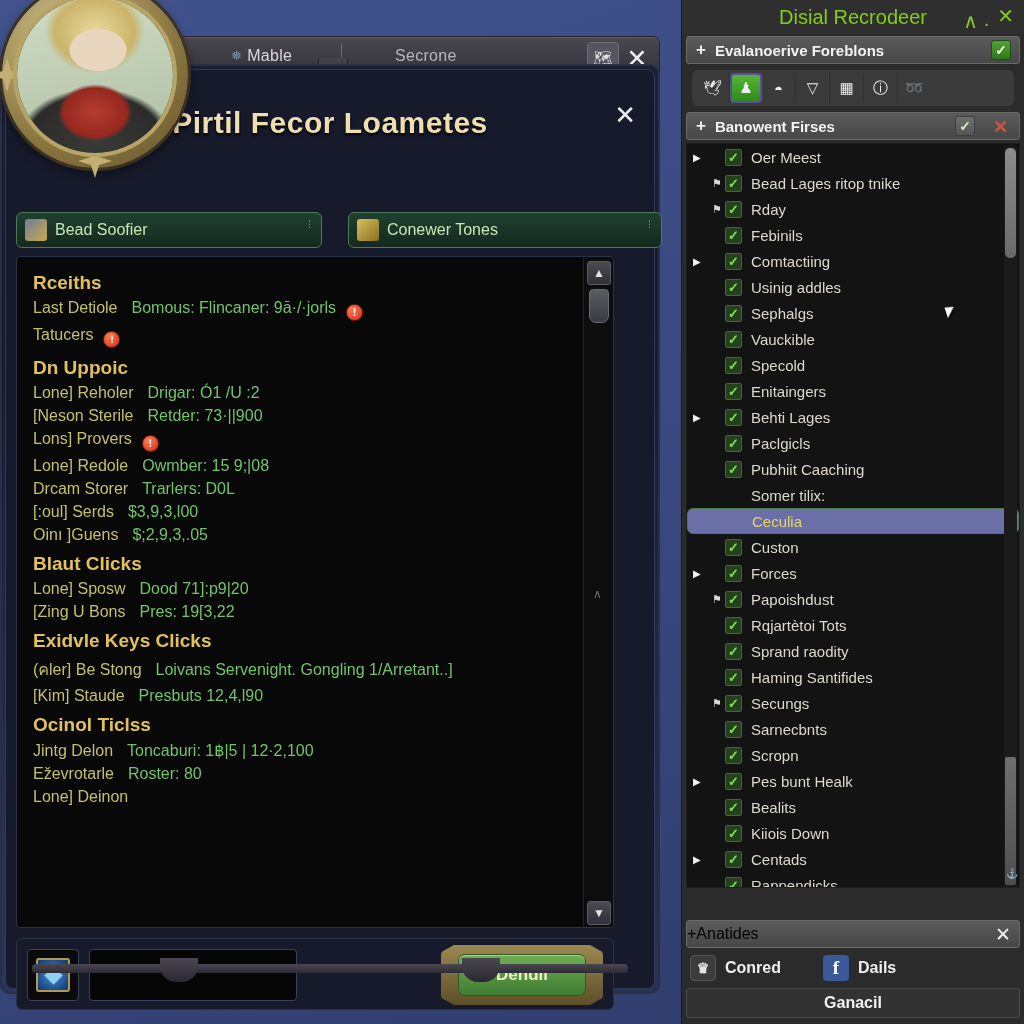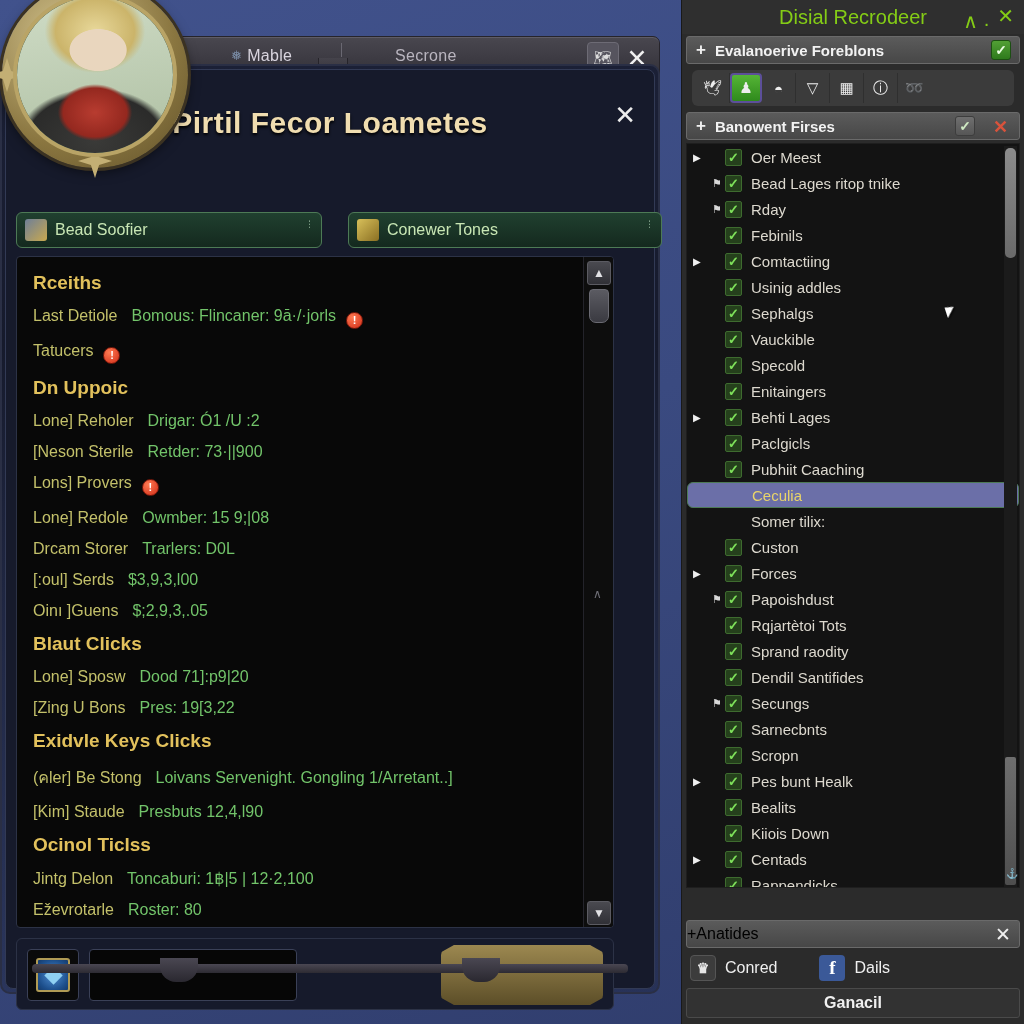--- a/index.html
+++ b/index.html
@@ -70,21 +70,21 @@
   .sel-ico{width:22px;height:22px;margin-left:8px;border-radius:3px;
     background:linear-gradient(135deg,#6e7f98,#c9a94f);flex:0 0 auto;}
   .sel-ico.y{background:linear-gradient(135deg,#d8c05a,#8a6f23);}
   .sel-txt{margin-left:8px;color:#c8e6b4;font-size:16px;}
   .sel-dots{position:absolute;right:12px;top:8px;width:4px;color:#9fbfa6;font-size:9px;line-height:7px;letter-spacing:0;}
 
   .content{position:absolute;left:14px;top:190px;width:598px;height:672px;
     background:#080808;border:1px solid #2c3246;border-radius:4px;overflow:hidden;}
   .c-scroll{position:absolute;left:0;top:0;width:580px;padding:6px 0 0 16px;}
   .c-head{color:#e2c15c;font-size:19px;font-weight:bold;margin:9px 0 3px;}
-  .c-row{font-size:16px;margin:13px 0;white-space:nowrap;}
+  .c-row{font-size:16px;margin:5px 0;white-space:nowrap;}
   .c-k{color:#c3c06a;}
   .c-v{color:#72c46a;margin-left:14px;}
   .warn{display:inline-block;width:17px;height:17px;border-radius:50%;
     background:radial-gradient(circle at 35% 30%,#ff7a52,#d12d18);
     border:1px solid #7d1a0c;color:#fff;font-size:11px;font-weight:bold;
     text-align:center;line-height:15px;vertical-align:-3px;margin-left:10px;}
 
   .sb{position:absolute;right:0;top:0;width:30px;height:672px;background:#0d0d0d;
     border-left:1px solid #23232a;}
   .sb-btn{position:absolute;left:3px;width:24px;height:24px;
@@ -177,21 +177,21 @@
   .ad-foot{position:absolute;left:4px;right:4px;bottom:6px;}
   .ft-bar{position:relative;height:28px;background:linear-gradient(180deg,#5b5b5b,#474747);
     border:1px solid #6a6a6a;border-radius:3px;display:flex;align-items:center;}
   .ft-x{position:absolute;right:8px;top:2px;color:#efefef;font-size:19px;font-weight:300;}
   .ft-row{display:flex;align-items:center;height:40px;padding:0 4px;}
   .soc{display:flex;align-items:center;margin-right:42px;}
   .soc-ico{width:26px;height:26px;border-radius:4px;display:flex;align-items:center;
     justify-content:center;font-size:14px;font-weight:bold;}
   .soc-ico.tw{background:#3c3c3c;border:1px solid #555;color:#e6e6e6;}
   .soc-ico.fb{background:#3b5998;color:#fff;font-family:"Liberation Serif",serif;font-size:19px;}
-  .soc-lbl{margin-left:9px;color:#efefef;font-size:16px;font-weight:normal;text-align:center;}
+  .soc-lbl{margin-left:9px;color:#efefef;font-size:16px;font-weight:bold;text-align:center;}
   .ft-wide{height:30px;background:#323232;border:1px solid #4a4a4a;border-radius:3px;
     display:flex;align-items:center;justify-content:center;color:#f0f0f0;
     font-size:16px;font-weight:bold;}
 
   .cursor{position:absolute;left:946px;top:306px;width:0;height:0;
     border-left:9px solid #fff;border-top:2px solid transparent;
     border-bottom:9px solid transparent;transform:rotate(-18deg);
     filter:drop-shadow(1px 1px 1px #000);}
 </style>
 </head>
@@ -267,20 +267,21 @@
 
       <div class="bottombar">
         <div class="bb-slot">
           <div class="bb-gem">
               <i></i>
             </div>
         </div>
         <div class="bb-field"></div>
         <div class="bb-btnwrap">
           <div class="bb-orn"></div>
+          <div class="bb-btn">Dendil</div>
         </div>
       </div>
     </div>
 
     <div class="foot-orn">
       <div class="foot-bar"></div>
       <div class="foot-cap" style="left:150px"></div>
       <div class="foot-cap" style="left:452px"></div>
     </div>
   </div>
@@ -390,35 +391,35 @@
             <span class="pin"></span>
             <span class="cb">✓</span>
             <span class="txt">Paclgicls</span>
           </div>
           <div class="li">
             <span class="arw"></span>
             <span class="pin"></span>
             <span class="cb">✓</span>
             <span class="txt">Pubhiit Caaching</span>
           </div>
+          <div class="li">
+            <span class="arw"></span>
+            <span class="pin"></span>
+            <span class="cb none"></span>
+            <span class="txt">Somer tilix:</span>
+          </div>
           <div class="li sel">
             <span class="arw"></span>
             <span class="pin"></span>
             <span class="cb none"></span>
             <span class="txt">Ceculia</span>
           </div>
           <div class="li">
             <span class="arw"></span>
             <span class="pin"></span>
-            <span class="cb none"></span>
-            <span class="txt">Somer tilix:</span>
-          </div>
-          <div class="li">
-            <span class="arw"></span>
-            <span class="pin"></span>
             <span class="cb">✓</span>
             <span class="txt">Custon</span>
           </div>
           <div class="li">
             <span class="arw">▶</span>
             <span class="pin"></span>
             <span class="cb">✓</span>
             <span class="txt">Forces</span>
           </div>
           <div class="li">
@@ -436,21 +437,21 @@
           <div class="li">
             <span class="arw"></span>
             <span class="pin"></span>
             <span class="cb">✓</span>
             <span class="txt">Sprand raodity</span>
           </div>
           <div class="li">
             <span class="arw"></span>
             <span class="pin"></span>
             <span class="cb">✓</span>
-            <span class="txt">Dendil Santifides</span>
+            <span class="txt">Haming Santifides</span>
           </div>
           <div class="li">
             <span class="arw"></span>
             <span class="pin">⚑</span>
             <span class="cb">✓</span>
             <span class="txt">Secungs</span>
           </div>
           <div class="li">
             <span class="arw"></span>
             <span class="pin"></span>

